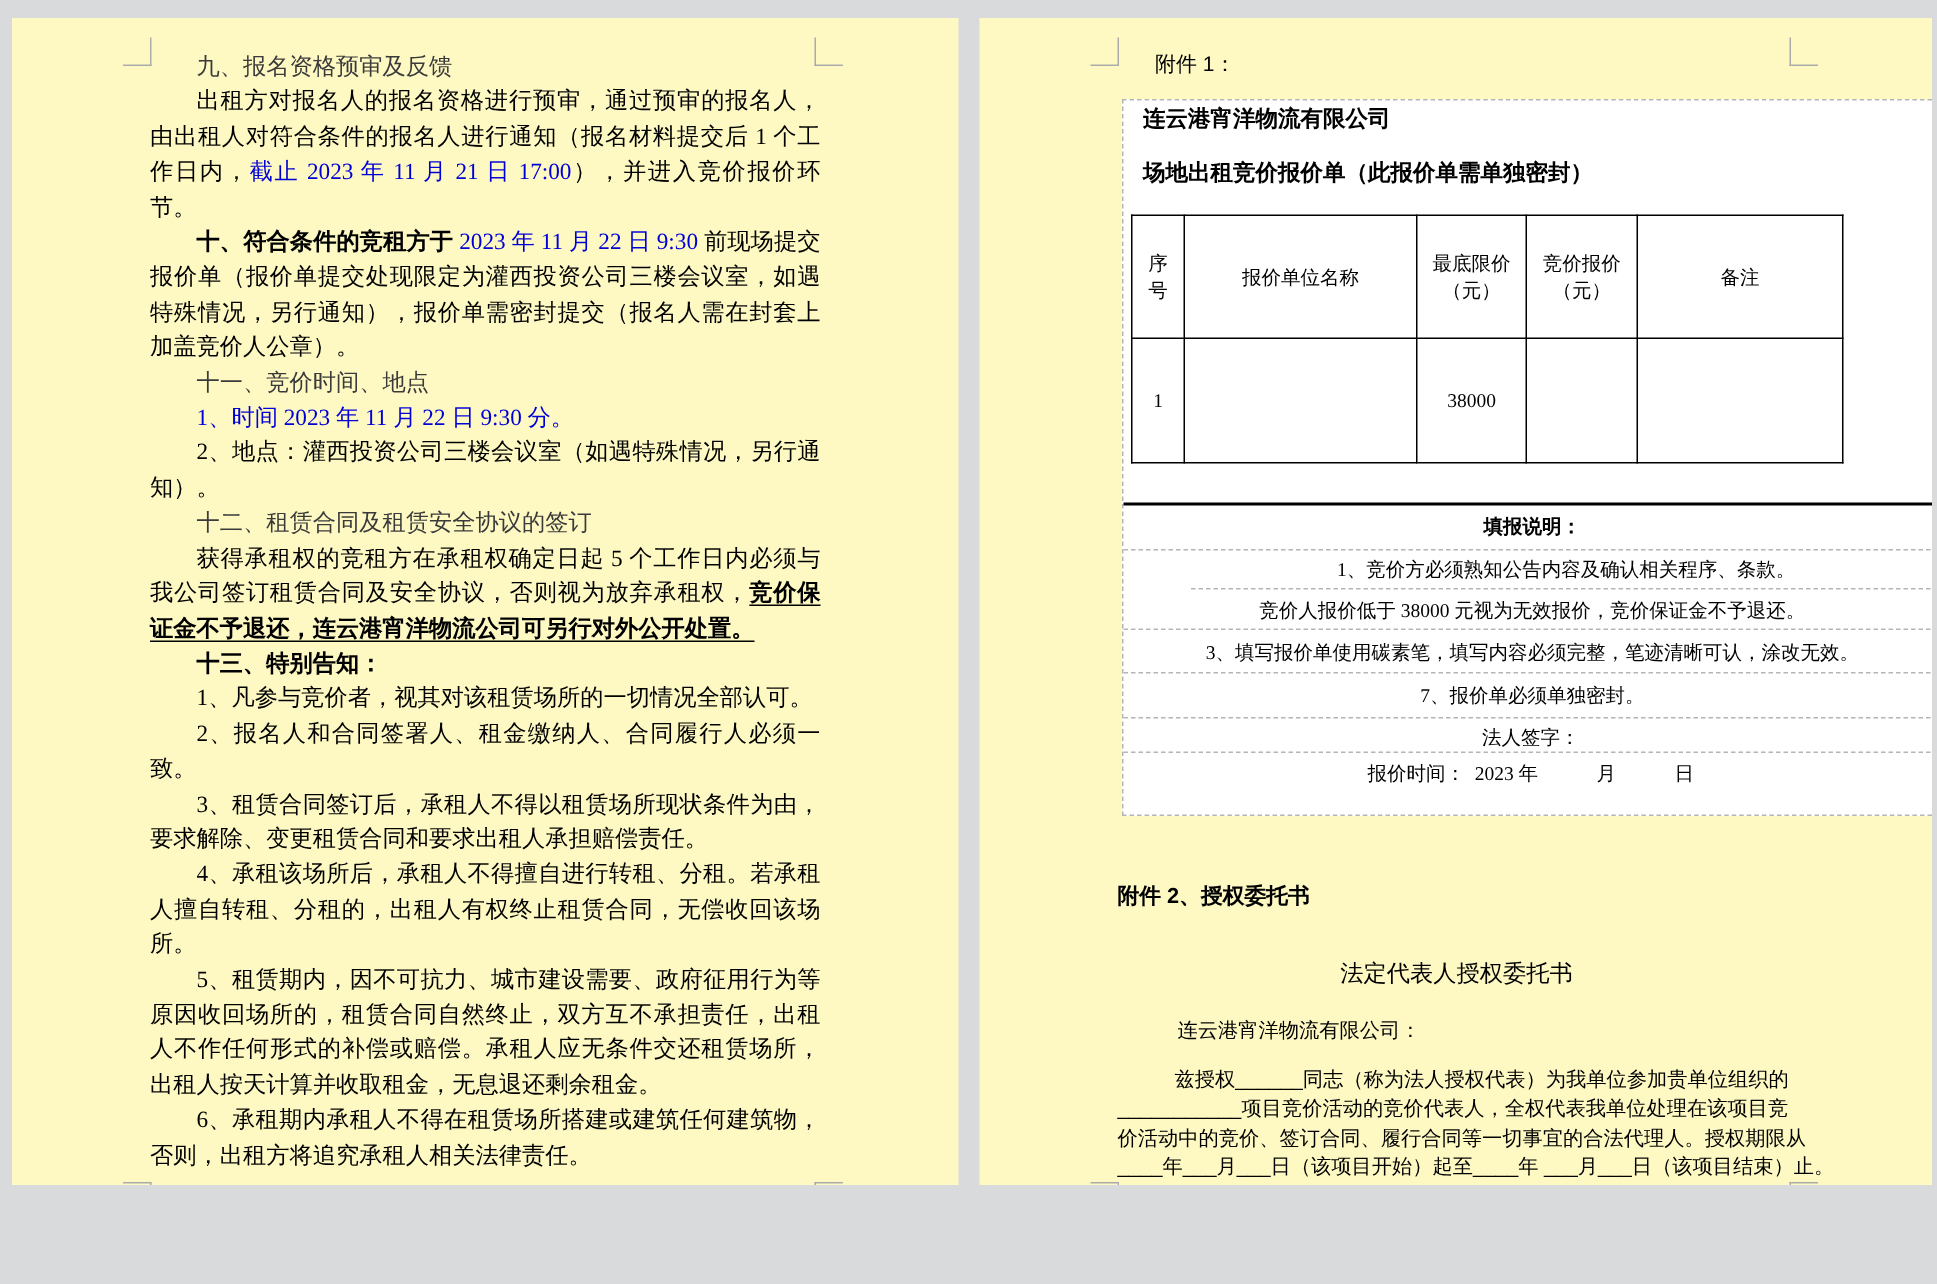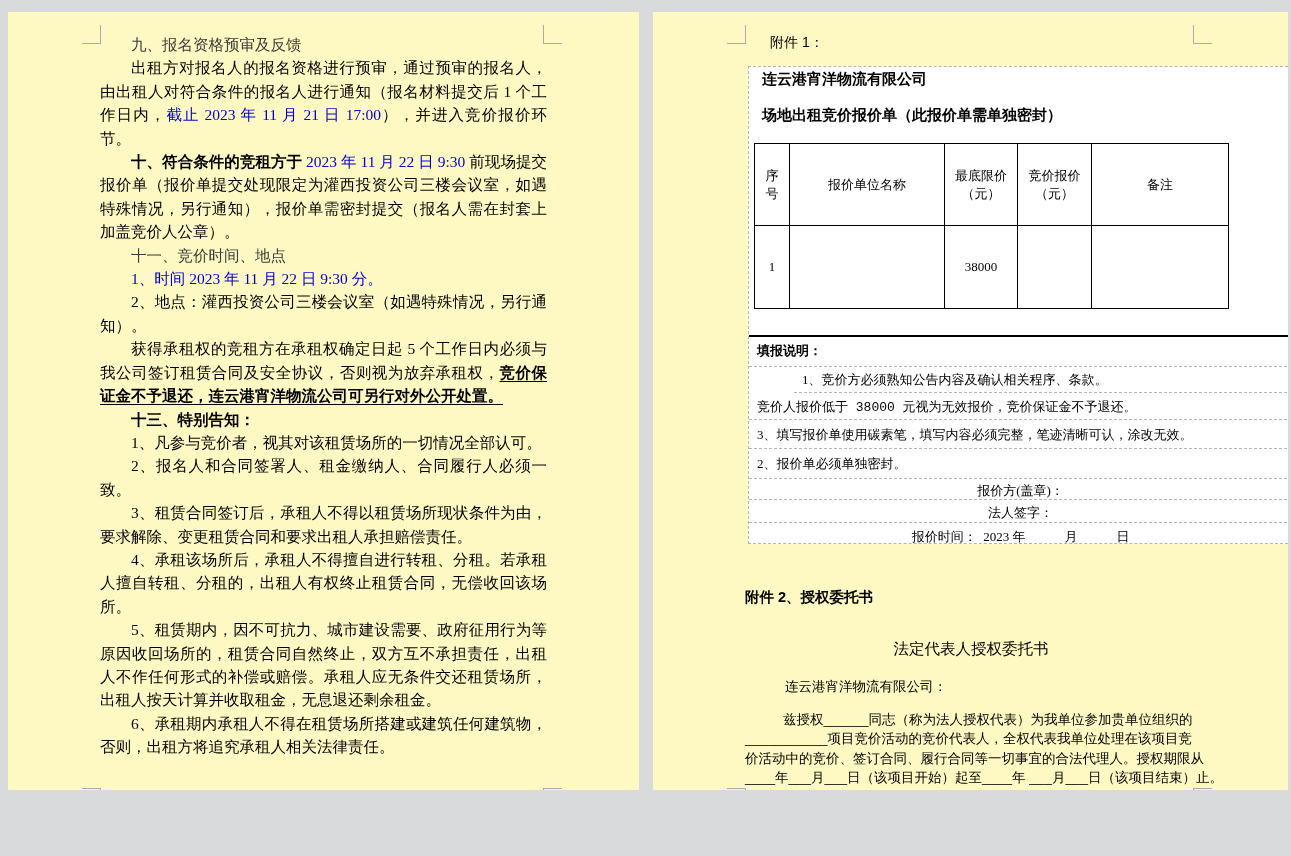--- a/index.html
+++ b/index.html
@@ -39,25 +39,25 @@
     border:1px dashed #b5b5b5;box-sizing:border-box;background:#fff;
   }
   .qf-head{padding:3px 0 0 13px;font-family:"Liberation Sans",sans-serif;font-weight:bold;font-size:15px;}
   .qf-line2{margin-top:17px;}
   .qtable{position:absolute;top:76px;left:5px;border-collapse:collapse;font-size:13px;table-layout:fixed;}
   .qtable th,.qtable td{border:1px solid #000;text-align:center;vertical-align:middle;font-weight:normal;padding:0;}
   .qtable thead tr{height:82px;}
   .qtable tbody tr{height:83px;}
   .qtable th{white-space:pre-line;line-height:18px;}
   .qf-notes{position:absolute;top:268px;left:0;right:0;border-top:2px solid #000;font-size:13px;}
-  .nr{box-sizing:border-box;border-bottom:1px dashed #b5b5b5;padding:5px 6px 0 8px;white-space:pre-wrap;}
+  .nr{box-sizing:border-box;border-bottom:1px dashed #b5b5b5;padding:5px 6px 0 8px;white-space:pre-wrap;text-align:center;}
   .nr:last-child{border-bottom:none;}
   .nr.nr-title{font-weight:bold;height:30px;}
   .nr.n1{height:26px;padding-top:4px;margin-left:45px;}
-  .nr.n2{height:27px;font-family:Liberation Mono, monospace;}
+  .nr.n2{height:27px;}
   .nr.n3{height:29px;padding-top:6px;}
   .nr.n4{height:30px;padding-top:6px;}
   .nr.center{text-align:center;padding-left:0;padding-right:0;}
   .nr.s1{height:21px;padding-top:3px;}
   .nr.s2{height:23px;padding-top:4px;}
   .nr.s3{height:24px;padding-top:5px;}
 
   #att2Label{left:92px;top:576px;font-size:14.5px;font-weight:bold;font-family:"Liberation Sans",sans-serif;}
   #poaTitle{left:92px;top:627px;width:452px;text-align:center;font-size:15.5px;font-family:Liberation Sans, sans-serif;}
   #poaSalutation{left:92px;top:666px;font-size:13.5px;font-family:"Liberation Sans",sans-serif;margin-left:40px;}
@@ -72,20 +72,21 @@
   <div class="cmark tr" style="left:535px;top:13px;"></div>
   <div class="cmark bl" style="left:74px;top:776px;"></div>
   <div class="cmark br" style="left:535px;top:776px;"></div>
   <div class="lp-content">
       <div class="lp-para style-heading"><span>九、报名资格预审及反馈</span></div>
       <div class="lp-para style-body"><span>出租方对报名人的报名资格进行预审，通过预审的报名人，由出租人对符合条件的报名人进行通知（报名材料提交后 1 个工作日内，</span><span class="run-blue">截止 2023 年 11 月 21 日 17:00</span><span>），并进入竞价报价环节。</span></div>
       <div class="lp-para style-body"><span class="run-bold">十、符合条件的竞租方于</span><span class="run-blue"> 2023 年 11 月 22 日 9:30 </span><span>前现场提交报价单（报价单提交处现限定为灌西投资公司三楼会议室，如遇特殊情况，另行通知），报价单需密封提交（报名人需在封套上加盖竞价人公章）。</span></div>
       <div class="lp-para style-heading"><span>十一、竞价时间、地点</span></div>
       <div class="lp-para style-body"><span class="run-blue">1、时间 2023 年 11 月 22 日 9:30 分。</span></div>
       <div class="lp-para style-body"><span>2、地点：灌西投资公司三楼会议室（如遇特殊情况，另行通知）。</span></div>
+      <div class="lp-para style-heading"><span>十二、租赁合同及租赁安全协议的签订</span></div>
       <div class="lp-para style-body"><span>获得承租权的竞租方在承租权确定日起 5 个工作日内必须与我公司签订租赁合同及安全协议，否则视为放弃承租权，</span><span class="run-bold run-underline">竞价保证金不予退还，连云港宵洋物流公司可另行对外公开处置。</span></div>
       <div class="lp-para style-body"><span class="run-bold">十三、特别告知：</span></div>
       <div class="lp-para style-body"><span>1、凡参与竞价者，视其对该租赁场所的一切情况全部认可。</span></div>
       <div class="lp-para style-body"><span>2、报名人和合同签署人、租金缴纳人、合同履行人必须一致。</span></div>
       <div class="lp-para style-body"><span>3、租赁合同签订后，承租人不得以租赁场所现状条件为由，要求解除、变更租赁合同和要求出租人承担赔偿责任。</span></div>
       <div class="lp-para style-body"><span>4、承租该场所后，承租人不得擅自进行转租、分租。若承租人擅自转租、分租的，出租人有权终止租赁合同，无偿收回该场所。</span></div>
       <div class="lp-para style-body"><span>5、租赁期内，因不可抗力、城市建设需要、政府征用行为等原因收回场所的，租赁合同自然终止，双方互不承担责任，出租人不作任何形式的补偿或赔偿。承租人应无条件交还租赁场所，出租人按天计算并收取租金，无息退还剩余租金。</span></div>
       <div class="lp-para style-body"><span>6、承租期内承租人不得在租赁场所搭建或建筑任何建筑物，否则，出租方将追究承租人相关法律责任。</span></div>
     </div>
 </div>
@@ -131,22 +132,21 @@
             <td></td>
             <td></td>
           </tr>
         </tbody>
       </table>
     <div class="qf-notes">
         <div class="nr nr-title">填报说明：</div>
         <div class="nr n1">1、竞价方必须熟知公告内容及确认相关程序、条款。</div>
         <div class="nr n2">竞价人报价低于 38000 元视为无效报价，竞价保证金不予退还。</div>
         <div class="nr n3">3、填写报价单使用碳素笔，填写内容必须完整，笔迹清晰可认，涂改无效。</div>
-        <div class="nr n4">2、报价单必须单独密封。</div>
-        <div class="nr center s1">报价方(盖章)：</div>
+        <div class="nr n4">7、报价单必须单独密封。</div>
         <div class="nr center s2">法人签字：</div>
         <div class="nr center s3">报价时间：  2023 年　　　月　　　日</div>
       </div>
   </div>
 
   <div class="abs" id="att2Label">附件 2、授权委托书</div>
   <div class="abs" id="poaTitle">法定代表人授权委托书</div>
   <div class="abs" id="poaSalutation">连云港宵洋物流有限公司：</div>
   <div class="abs" id="poaLines">
       <div class="poa-line">兹授权______同志（称为法人授权代表）为我单位参加贵单位组织的</div>

